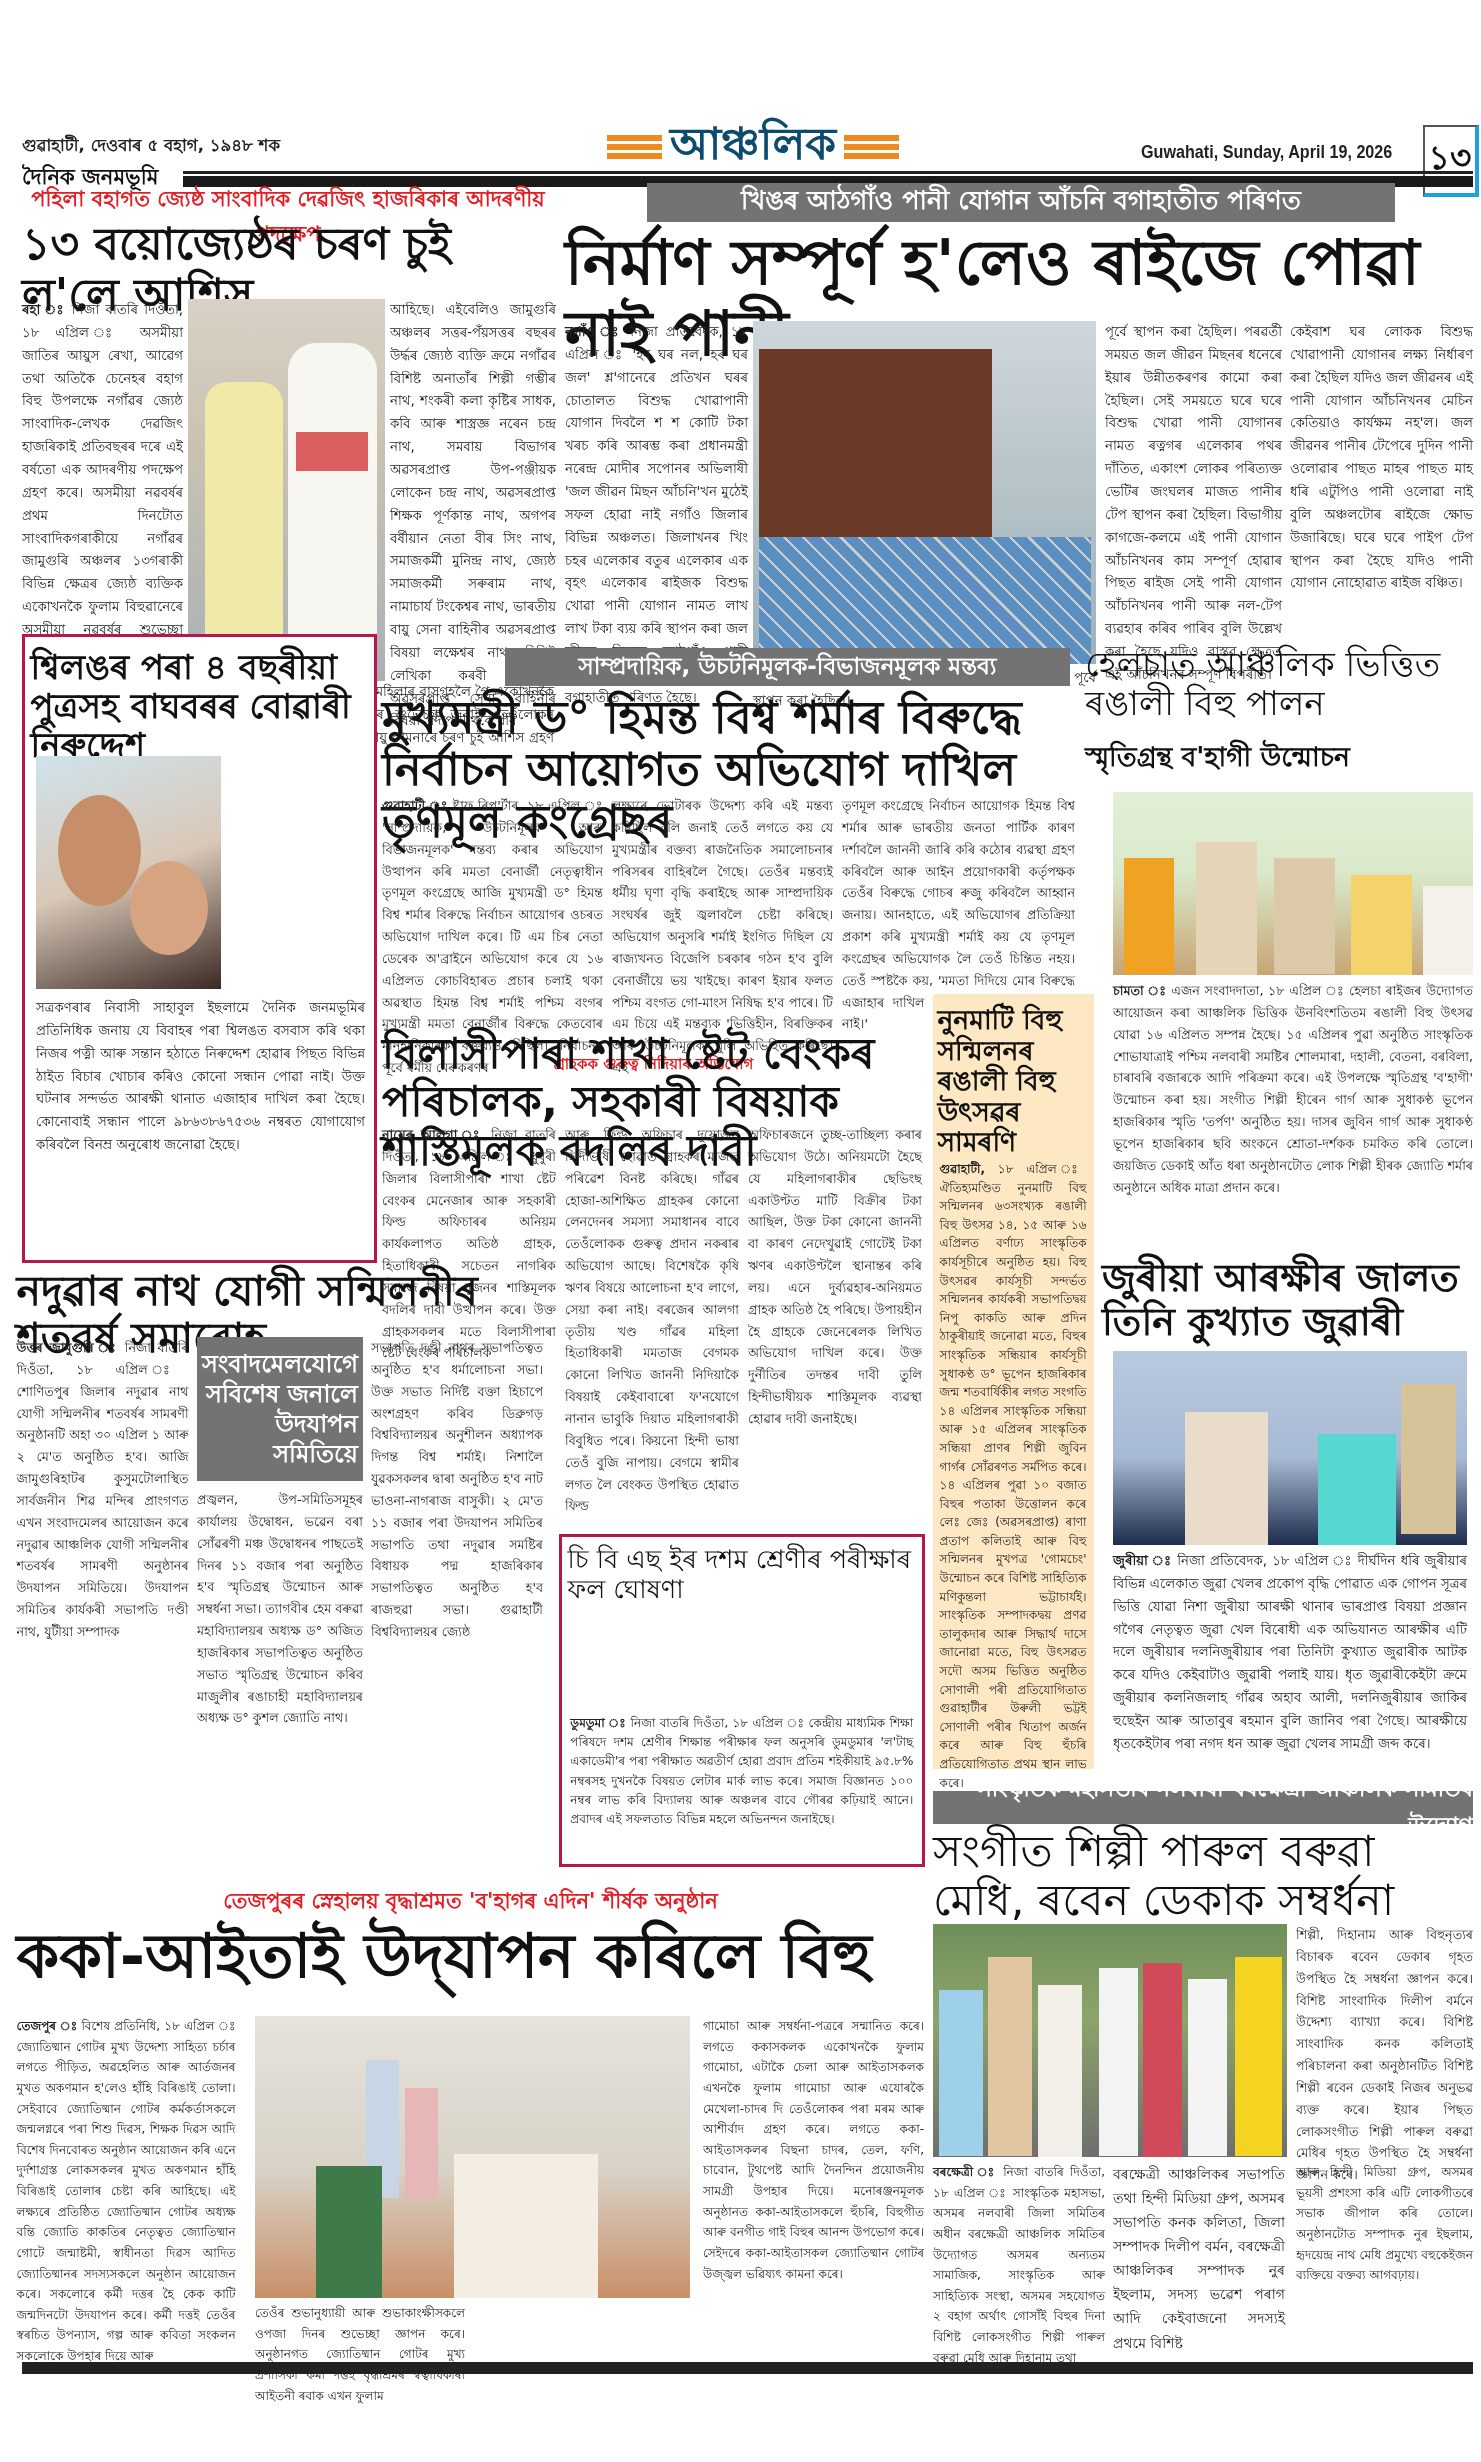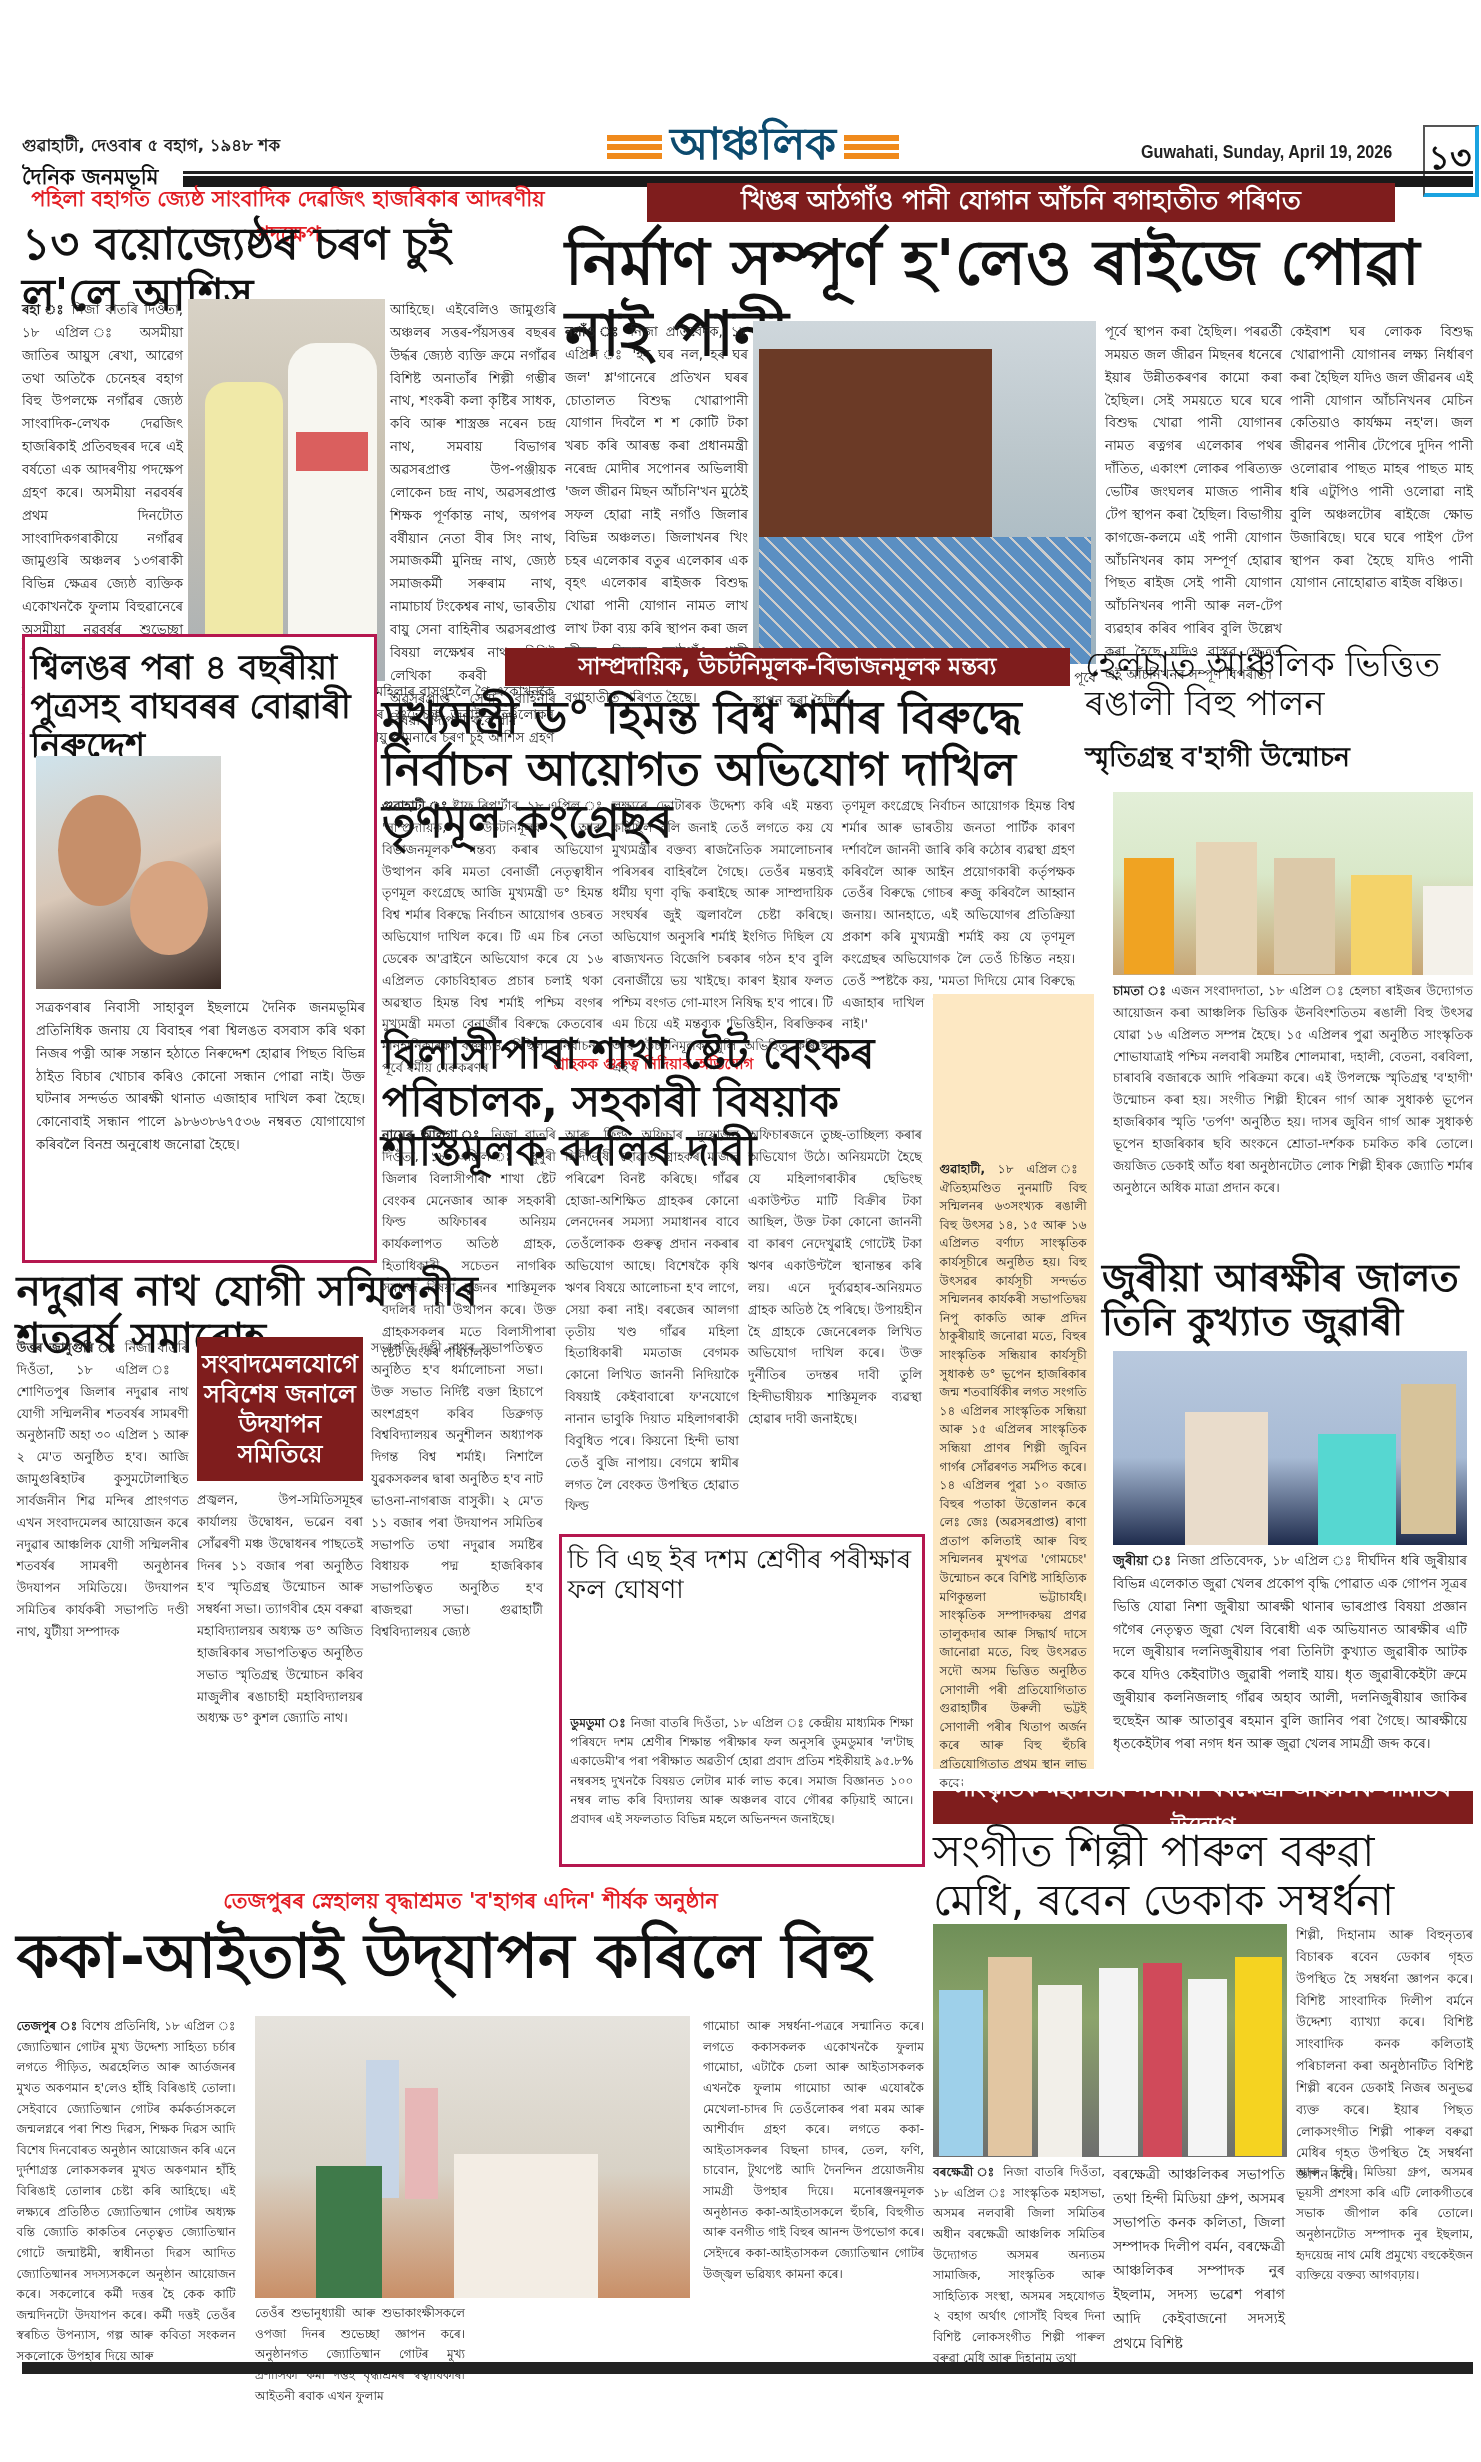--- a/index.html
+++ b/index.html
@@ -9,21 +9,21 @@
   .paper-name{left:22px;top:161px;font-size:21px;font-weight:bold;color:#111;}
   .logo{left:598px;top:122px;width:310px;height:50px;display:flex;align-items:center;justify-content:center;gap:7.8px;}
   .logo .bars{display:flex;flex-direction:column;gap:3.3px;}
   .logo .bars span{display:block;width:55px;height:5.5px;background:#f08a1c;}
   .logo .word{font-size:44px;font-weight:bold;color:#0c4a6e;font-family:"DejaVu Serif",serif;}
   .dateline{left:1141px;top:141px;font-size:19px;font-weight:bold;color:#222;font-family:"Liberation Sans",sans-serif;transform:scaleX(0.85);transform-origin:left;}
   .pageno{left:1423px;top:125px;width:50px;height:66px;border:2.2px solid #555;border-right:4.4px solid #1aa3e0;border-bottom:4.4px solid #1aa3e0;display:flex;align-items:center;justify-content:center;font-size:33px;font-weight:bold;background:#fff;}
   .rule-thin{left:183px;top:171px;width:1290px;height:2.8px;background:#222;}
   .rule-thick{left:183px;top:176px;width:1290px;height:11px;background:#1a1a1a;}
   .kicker{color:#e31e24;font-weight:bold;font-size:22px;text-align:center;}
-  .kicker-box{background:#7f1d1d;color:#fff;font-weight:bold;text-align:center;display:flex;align-items:center;justify-content:center;}
+  .kicker-box{background:#737373;color:#fff;font-weight:bold;text-align:right;display:flex;align-items:center;justify-content:center;}
   .headline{font-weight:bold;color:#111;text-align:left;line-height:1.15;}
   .body{font-size:13.3px;line-height:1.72;text-align:justify;color:#222;}
   .body b{font-weight:bold;}
   .photo{background:#999;overflow:hidden;}
   .boxed{border:3.3px solid #b5174f;background:#fff;}
   .cream{background:#fde8c3;}
   .col{position:absolute;}
   .bottom-rule{left:22px;top:2362px;width:1451px;height:12px;background:#222;}
 </style>
 </head>
@@ -98,20 +98,21 @@
 </div>
 <div class="col body" style="left:1113px;top:980px;width:360px;font-size:12.7px;"><b>চামতা ঃ</b> <span>এজন সংবাদদাতা, ১৮ এপ্ৰিল ঃ হেলচা ৰাইজৰ উদ্যোগত আয়োজন কৰা আঞ্চলিক ভিত্তিক ঊনবিংশতিতম ৰঙালী বিহু উৎসৱ যোৱা ১৬ এপ্ৰিলত সম্পন্ন হৈছে। ১৫ এপ্ৰিলৰ পুৱা অনুষ্ঠিত সাংস্কৃতিক শোভাযাত্ৰাই পশ্চিম নলবাৰী সমষ্টিৰ শোলমাৰা, দহালী, বেতনা, বৰবিলা, চাৰাবৰি বজাৰকে আদি পৰিক্ৰমা কৰে। এই উপলক্ষে স্মৃতিগ্ৰন্থ 'ব'হাগী' উন্মোচন কৰা হয়। সংগীত শিল্পী হীৰেন গাৰ্গ আৰু সুধাকণ্ঠ ভূপেন হাজৰিকাৰ স্মৃতি 'তৰ্পণ' অনুষ্ঠিত হয়। দাসৰ জুবিন গাৰ্গ আৰু সুধাকণ্ঠ ভূপেন হাজৰিকাৰ ছবি অংকনে শ্ৰোতা-দৰ্শকক চমকিত কৰি তোলে। জয়জিত ডেকাই আঁত ধৰা অনুষ্ঠানটোত লোক শিল্পী হীৰক জ্যোতি শৰ্মাৰ অনুষ্ঠানে অধিক মাত্ৰা প্ৰদান কৰে।</span></div>
 
 <div class="abs kicker" style="left:382px;top:1052px;width:543px;font-size:15px;">গ্ৰাহকক গুৰুত্ব নিদিয়াৰ অভিযোগ</div>
 <div class="abs headline" style="left:382px;top:1030px;width:543px;font-size:42px;">বিলাসীপাৰা শাখা ষ্টেট বেংকৰ পৰিচালক, সহকাৰী বিষয়াক শাস্তিমূলক বদলিৰ দাবী</div>
 <div class="col body" style="left:382px;top:1124px;width:174px;font-size:12.7px;"><b>নায়েৰ আলগা ঃ</b> <span>নিজা বাতৰি দিওঁতা, ১৮ এপ্ৰিল ঃ ধুবুৰী জিলাৰ বিলাসীপাৰা শাখা ষ্টেট বেংকৰ মেনেজাৰ আৰু সহকাৰী ফিল্ড অফিচাৰৰ অনিয়ম কাৰ্যকলাপত অতিষ্ঠ গ্ৰাহক, হিতাধিকাৰী, সচেতন নাগৰিক সমাজে বিষয়া দুজনৰ শাস্তিমূলক বদলিৰ দাবী উত্থাপন কৰে। উক্ত গ্ৰাহকসকলৰ মতে বিলাসীপাৰা ষ্টেট বেংকৰ পৰিচালক</span></div>
 <div class="col body" style="left:565px;top:1124px;width:174px;font-size:12.7px;">আৰু ফিল্ড অফিচাৰ দুয়োজন হিন্দীভাষী হোৱাত গ্ৰাহকৰ মাজত পৰিৱেশ বিনষ্ট কৰিছে। গাঁৱৰ হোজা-অশিক্ষিত গ্ৰাহকৰ কোনো লেনদেনৰ সমস্যা সমাধানৰ বাবে তেওঁলোকক গুৰুত্ব প্ৰদান নকৰাৰ অভিযোগ আছে। বিশেষকৈ কৃষি ঋণৰ বিষয়ে আলোচনা হ'ব লাগে, সেয়া কৰা নাই। বৰজেৰ আলগা তৃতীয় খণ্ড গাঁৱৰ মহিলা হিতাধিকাৰী মমতাজ বেগমক কোনো লিখিত জাননী নিদিয়াকৈ বিষয়াই কেইবাবাৰো ফ'নযোগে নানান ভাবুকি দিয়াত মহিলাগৰাকী বিবুধিত পৰে। কিয়নো হিন্দী ভাষা তেওঁ বুজি নাপায়। বেগমে স্বামীৰ লগত লৈ বেংকত উপস্থিত হোৱাত ফিল্ড</div>
 <div class="col body" style="left:748px;top:1124px;width:174px;font-size:12.7px;">অফিচাৰজনে তুচ্ছ-তাচ্ছিল্য কৰাৰ অভিযোগ উঠে। অনিয়মটো হৈছে যে মহিলাগৰাকীৰ ছেভিংছ একাউণ্টত মাটি বিক্ৰীৰ টকা আছিল, উক্ত টকা কোনো জাননী বা কাৰণ নেদেখুৱাই গোটেই টকা ঋণৰ একাউণ্টলৈ স্থানান্তৰ কৰি লয়। এনে দুৰ্ব্যৱহাৰ-অনিয়মত গ্ৰাহক অতিষ্ঠ হৈ পৰিছে। উপায়হীন হৈ গ্ৰাহকে জেনেৰেলক লিখিত অভিযোগ দাখিল কৰে। উক্ত দুৰ্নীতিৰ তদন্তৰ দাবী তুলি হিন্দীভাষীয়ক শাস্তিমূলক ব্যৱস্থা হোৱাৰ দাবী জনাইছে।</div>
 
 <div class="abs cream" style="left:933px;top:994px;width:161px;height:775px;">
+  <div class="abs headline" style="left:4.4px;top:11px;width:152px;font-size:26.6px;">নুনমাটি বিহু সন্মিলনৰ ৰঙালী বিহু উৎসৱৰ সামৰণি</div>
   <div class="col body" style="left:6.6px;top:166px;width:147px;font-size:12px;line-height:1.55;"><b>গুৱাহাটী,</b> <span>১৮ এপ্ৰিল ঃ ঐতিহ্যমণ্ডিত নুনমাটি বিহু সন্মিলনৰ ৬৩সংখ্যক ৰঙালী বিহু উৎসৱ ১৪, ১৫ আৰু ১৬ এপ্ৰিলত বৰ্ণাঢ্য সাংস্কৃতিক কাৰ্যসূচীৰে অনুষ্ঠিত হয়। বিহু উৎসৱৰ কাৰ্যসূচী সন্দৰ্ভত সন্মিলনৰ কাৰ্যকৰী সভাপতিদ্বয় নিপু কাকতি আৰু প্ৰদিন ঠাকুৰীয়াই জনোৱা মতে, বিহুৰ সাংস্কৃতিক সন্ধিয়াৰ কাৰ্যসূচী সুধাকণ্ঠ ড° ভূপেন হাজৰিকাৰ জন্ম শতবাৰ্ষিকীৰ লগত সংগতি ১৪ এপ্ৰিলৰ সাংস্কৃতিক সন্ধিয়া আৰু ১৫ এপ্ৰিলৰ সাংস্কৃতিক সন্ধিয়া প্ৰাণৰ শিল্পী জুবিন গাৰ্গৰ সোঁৱৰণত সৰ্মপিত কৰে। ১৪ এপ্ৰিলৰ পুৱা ১০ বজাত বিহুৰ পতাকা উত্তোলন কৰে লেঃ জেঃ (অৱসৰপ্ৰাপ্ত) ৰাণা প্ৰতাপ কলিতাই আৰু বিহু সন্মিলনৰ মুখপত্ৰ 'গোমচেং' উন্মোচন কৰে বিশিষ্ট সাহিত্যিক মণিকুন্তলা ভট্টাচাৰ্যই। সাংস্কৃতিক সম্পাদকদ্বয় প্ৰণৱ তালুকদাৰ আৰু সিদ্ধাৰ্থ দাসে জানোৱা মতে, বিহু উৎসৱত সদৌ অসম ভিত্তিত অনুষ্ঠিত সোণালী পৰী প্ৰতিযোগিতাত গুৱাহাটীৰ উৰুলী ভট্টই সোণালী পৰীৰ খিতাপ অৰ্জন কৰে আৰু বিহু হুঁচৰি প্ৰতিযোগিতাত প্ৰথম স্থান লাভ কৰে।</span></div>
 </div>
 
 <div class="abs headline" style="left:16.6px;top:1268px;width:532px;font-size:41px;">নদুৱাৰ নাথ যোগী সন্মিলনীৰ শতবৰ্ষ সমাৰোহ</div>
 <div class="col body" style="left:16.6px;top:1337px;width:172px;font-size:12.7px;"><b>উত্তৰ জামুগুৰি ঃ</b> <span>নিজা বাতৰি দিওঁতা, ১৮ এপ্ৰিল ঃ শোণিতপুৰ জিলাৰ নদুৱাৰ নাথ যোগী সন্মিলনীৰ শতবৰ্ষৰ সামৰণী অনুষ্ঠানটি অহা ৩০ এপ্ৰিল ১ আৰু ২ মে'ত অনুষ্ঠিত হ'ব। আজি জামুগুৰিহাটৰ কুসুমটোলাস্থিত সাৰ্বজনীন শিৱ মন্দিৰ প্ৰাংগণত এখন সংবাদমেলৰ আয়োজন কৰে নদুৱাৰ আঞ্চলিক যোগী সন্মিলনীৰ শতবৰ্ষৰ সামৰণী অনুষ্ঠানৰ উদযাপন সমিতিয়ে। উদযাপন সমিতিৰ কাৰ্যকৰী সভাপতি দণ্ডী নাথ, যুটীয়া সম্পাদক</span></div>
 <div class="abs kicker-box" style="left:197px;top:1337px;width:166px;height:144px;font-size:24px;padding:6px;box-sizing:border-box;line-height:1.25;">সংবাদমেলযোগে সবিশেষ জনালে উদযাপন সমিতিয়ে</div>
 <div class="col body" style="left:197px;top:1489px;width:166px;font-size:12.7px;">প্ৰজ্বলন, উপ-সমিতিসমূহৰ কাৰ্যালয় উদ্বোধন, ভৱেন বৰা সোঁৱৰণী মঞ্চ উদ্বোধনৰ পাছতেই দিনৰ ১১ বজাৰ পৰা অনুষ্ঠিত হ'ব স্মৃতিগ্ৰন্থ উন্মোচন আৰু সম্বৰ্ধনা সভা। ত্যাগবীৰ হেম বৰুৱা মহাবিদ্যালয়ৰ অধ্যক্ষ ড° অজিত হাজৰিকাৰ সভাপতিত্বত অনুষ্ঠিত সভাত স্মৃতিগ্ৰন্থ উন্মোচন কৰিব মাজুলীৰ ৰঙাচাহী মহাবিদ্যালয়ৰ অধ্যক্ষ ড° কুশল জ্যোতি নাথ।</div>
 <div class="col body" style="left:371px;top:1337px;width:172px;font-size:12.7px;">সভাপতি দণ্ডী নাথৰ সভাপতিত্বত অনুষ্ঠিত হ'ব ধৰ্মালোচনা সভা। উক্ত সভাত নিৰ্দিষ্ট বক্তা হিচাপে অংশগ্ৰহণ কৰিব ডিব্ৰুগড় বিশ্ববিদ্যালয়ৰ অনুশীলন অধ্যাপক দিগন্ত বিশ্ব শৰ্মাই। নিশালৈ যুৱকসকলৰ দ্বাৰা অনুষ্ঠিত হ'ব নাট ভাওনা-নাগৰাজ বাসুকী। ২ মে'ত ১১ বজাৰ পৰা উদযাপন সমিতিৰ সভাপতি তথা নদুৱাৰ সমষ্টিৰ বিধায়ক পদ্ম হাজৰিকাৰ সভাপতিত্বত অনুষ্ঠিত হ'ব ৰাজহুৱা সভা। গুৱাহাটী বিশ্ববিদ্যালয়ৰ জ্যেষ্ঠ</div>
 
 <div class="abs headline" style="left:1102px;top:1257px;width:371px;font-size:38px;">জুৰীয়া আৰক্ষীৰ জালত তিনি কুখ্যাত জুৱাৰী</div>

